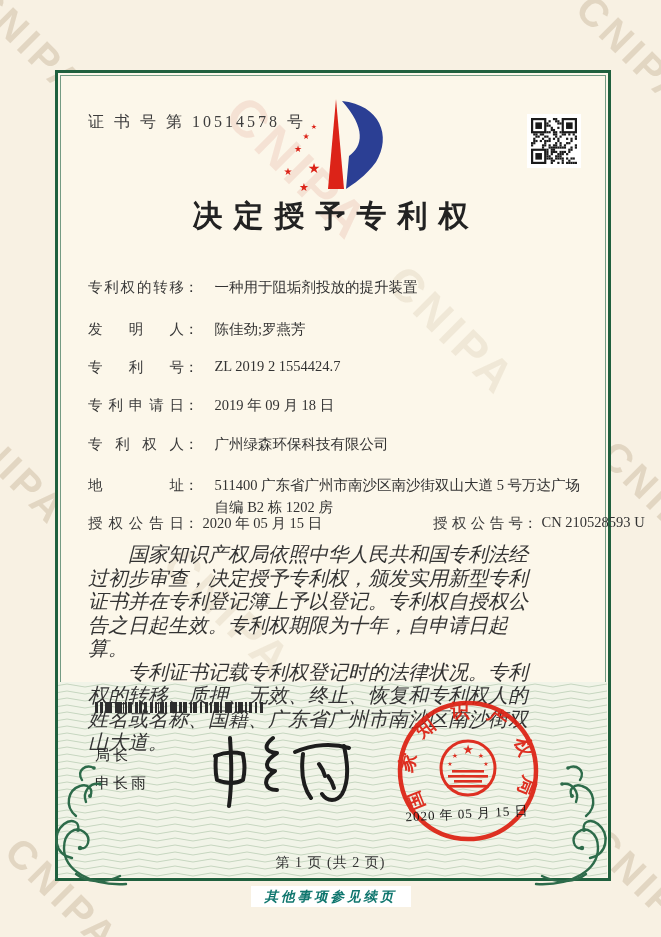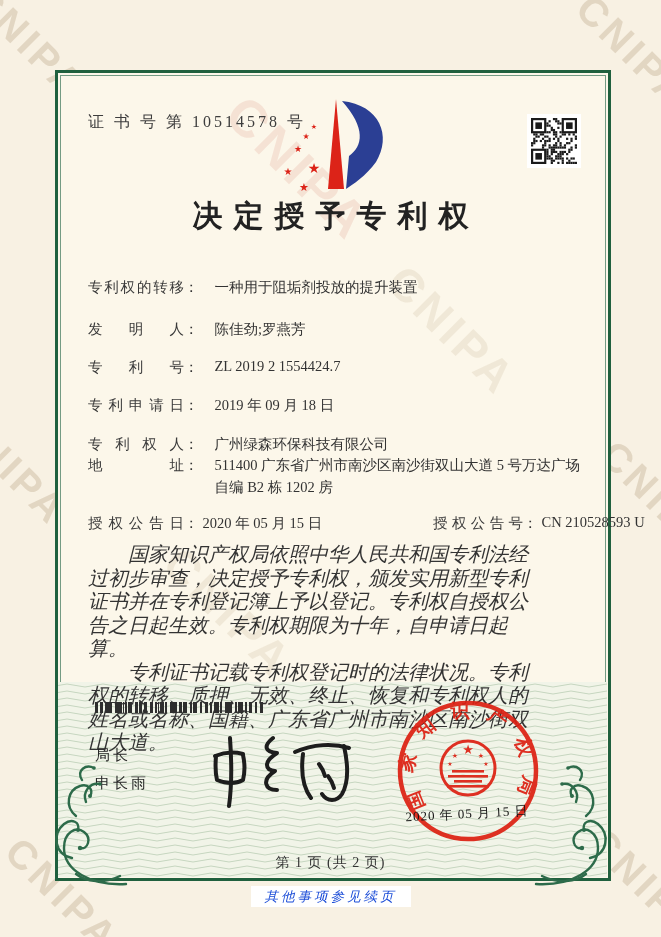--- a/index.html
+++ b/index.html
@@ -81,21 +81,21 @@
   .orn.right{transform:scaleX(-1);}
   .page-info{
     position:absolute; left:0; width:661px; top:854px; text-align:center;
     font-size:14px; color:#333; letter-spacing:1px;
   }
   .cont-note{
     position:absolute; left:0; width:661px; top:887px; text-align:center;
   }
   .cont-note span{
     background:#ffffff; padding:3px 14px; font-size:13.5px; letter-spacing:3px;
-    color:#1d4ed8; font-style:italic;
+    color:#0f766e; font-style:italic;font-weight:bold;
   }
 </style>
 </head>
 <body>
 
 <div class="page">
 
   <div class="wm edge" style="left:28px;  top:42px;">CNIPA</div>
   <div class="wm edge" style="left:633px; top:52px;">CNIPA</div>
   <div class="wm edge" style="left:10px;  top:468px;">CNIPA</div>
@@ -287,21 +287,21 @@
   </div>
   <div class="row" style="top:358px;">
     <span class="lbl">专利号</span><span class="colon">：</span><span class="val">ZL 2019 2 1554424.7</span>
   </div>
   <div class="row" style="top:396px;">
     <span class="lbl">专利申请日</span><span class="colon">：</span><span class="val">2019 年 09 月 18 日</span>
   </div>
   <div class="row" style="top:435px;">
     <span class="lbl">专利权人</span><span class="colon">：</span><span class="val">广州绿森环保科技有限公司</span>
   </div>
-  <div class="row" style="top:456px;">
+  <div class="row" style="top:476px;">
     <span class="lbl">地址</span><span class="colon">：</span><span class="val"><span>511400 广东省广州市南沙区南沙街双山大道 5 号万达广场</span><span class="val2">自编 B2 栋 1202 房</span></span>
   </div>
   <div class="row" style="top:514px;">
     <span class="lbl">授权公告日</span><span class="colon">：</span><span style="margin-left:4px;">2020 年 05 月 15 日</span>
     <span class="pair2">
       <span class="lbl">授权公告号</span><span class="colon">：</span><span style="margin-left:4px;">CN 210528593 U</span>
     </span>
   </div>
 
   <div class="paras">

